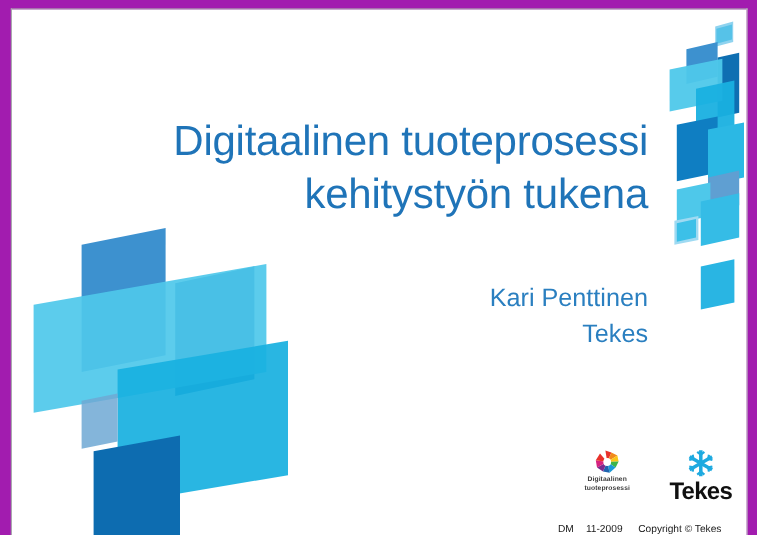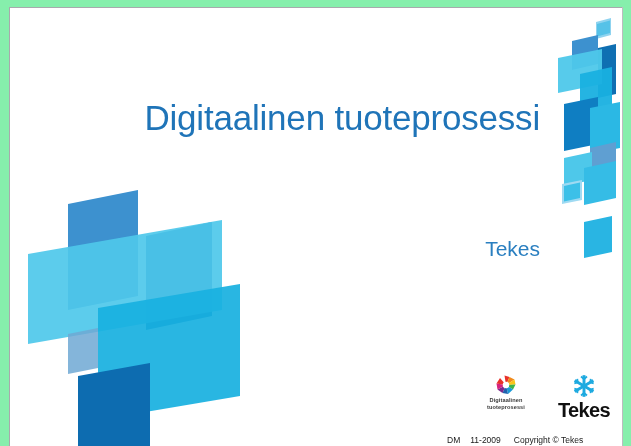--- a/index.html
+++ b/index.html
@@ -13,21 +13,21 @@
     overflow: hidden;
     font-family: "Liberation Sans", sans-serif;
   }
 
   
   #slide-page {
     position: absolute;
     left: 0; top: 0;
     width: 631px;
     height: 446px;
-    background: #86efac;
+    background: #a21caf;
   }
   .frame-line-top {
     position: absolute;
     left: 9px; top: 7px;
     width: 614px; height: 1px;
     background: #a9a9ad;
   }
   .frame-line-left {
     position: absolute;
     left: 9px; top: 7px;
@@ -132,21 +132,21 @@
     line-height: 22px;
     font-weight: bold;
     color: #101010;
     letter-spacing: -0.6px;
     text-align: center;
   }
 
   
   #footer-line {
     position: absolute;
-    left: 437px;
+    left: 455px;
     top: 427px;
     width: 165px;
     z-index: 25;
     font-size: 8.5px;
     color: #1a1a1a;
     white-space: nowrap;
   }
   #footer-line span { display: inline-block; vertical-align: baseline; }
   .fsp1 { width: 10px; }
   .fsp2 { width: 13px; }
@@ -200,23 +200,25 @@
       <polygon points="34,160 66,153 66,190 34,197" fill="#35bce6"></polygon>
 
       <polygon points="12,176 32,172 32,192 12,196" fill="#9fdaf2"></polygon>
       <polygon points="14,178 30,174.5 30,190 14,193.5" fill="#3cc0e8"></polygon>
 
       <polygon points="34,214 62,208 62,244 34,250" fill="#29b5e3"></polygon>
     </svg>
 
     <div id="title-block">
       <div class="title-line">Digitaalinen tuoteprosessi</div>
+      <div class="title-line">kehitystyön tukena</div>
     </div>
 
     <div id="subtitle-block">
+      <div class="subtitle-line">Kari Penttinen</div>
       <div class="subtitle-line">Tekes</div>
     </div>
 
     <div id="logo-area">
 
       <div id="dm-logo">
         <svg id="dm-logo-mark" viewBox="0 0 48 48">
           <g transform="translate(24,24)">
 
             <path d="M0,0 L-3,-19 L7,-16 Z" fill="#e8312a"></path>

